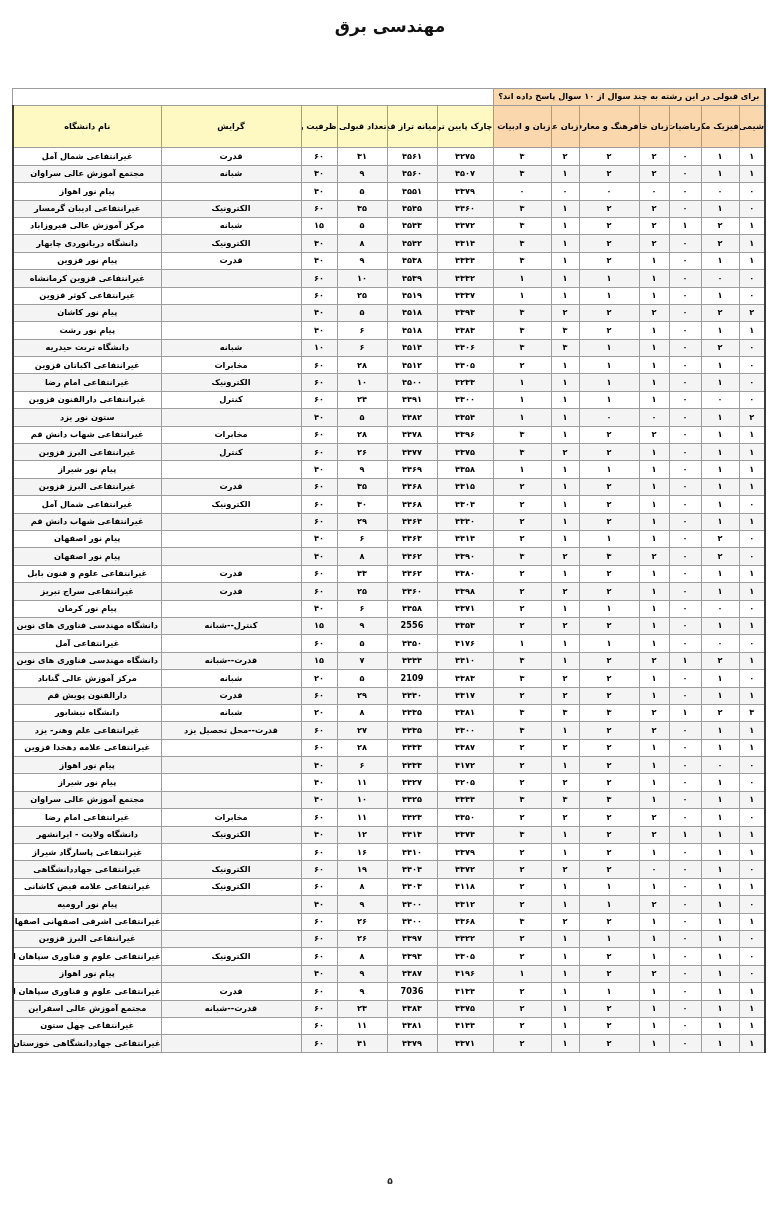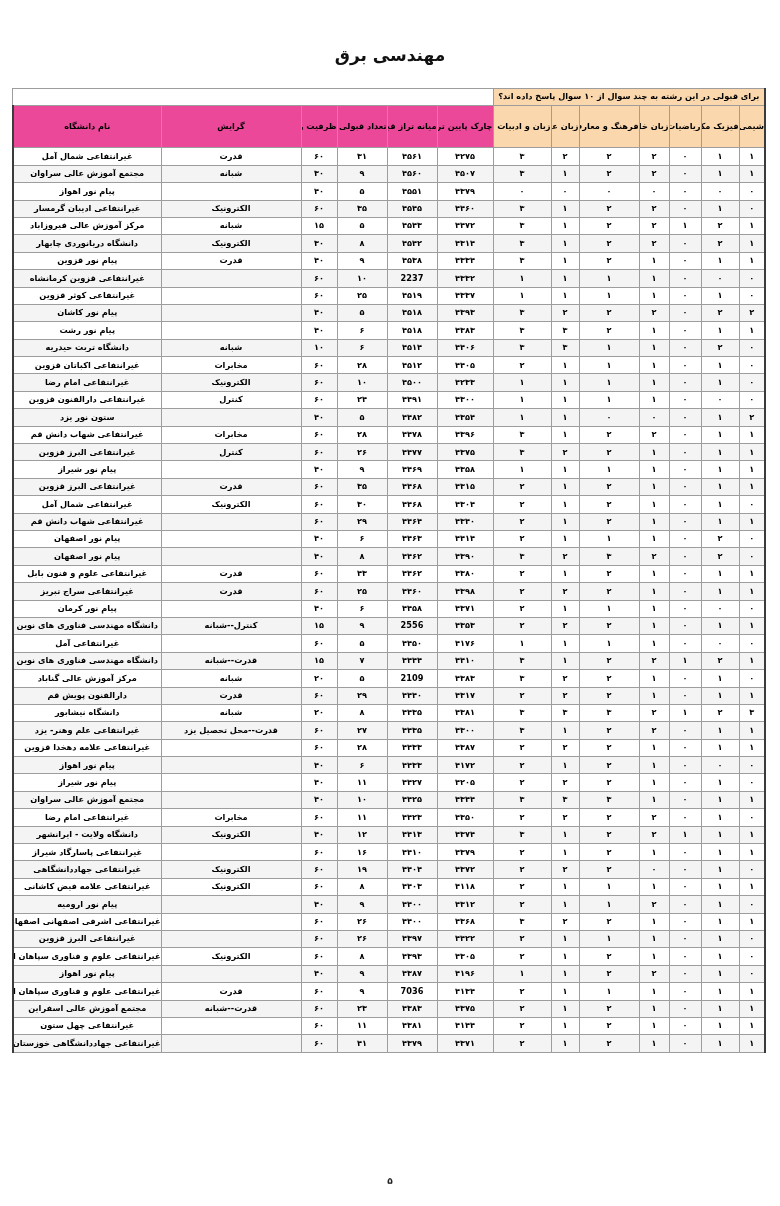--- a/index.html
+++ b/index.html
@@ -20,21 +20,20 @@
 
   
   .page-title {
     text-align: center;
     font-size: 17px;
     font-weight: bold;
     letter-spacing: 0.2px;
     padding-top: 16px;
     padding-bottom: 2px;
     color: #111111;
-    margin-top: 29px;
   }
 
   
   .table-wrap {
     position: absolute;
     top: 88px;
     left: 14px;
     width: 752px;
   }
 
@@ -53,21 +52,21 @@
     text-align: center;
     vertical-align: middle;
     height: 17.4px;
     line-height: 1.15;
     white-space: nowrap;
     overflow: hidden;
   }
 
   
   th.hdr-blue {
-    background: #ec4899;
+    background: #fef9c3;
     font-size: 8.4px;
     font-weight: bold;
     border: 1px solid #555555;
     padding: 2px 1px;
     white-space: normal;
     margin-top: 44px;
   }
   th.hdr-orange {
     background: #fad7ac;
     font-size: 8.4px;
@@ -270,21 +269,21 @@
         </tr>
         <tr>
           <td class="c-grayish outer-right-edge">۰</td>
           <td class="c-grayish">۰</td>
           <td class="c-grayish">۰</td>
           <td class="c-grayish">۱</td>
           <td class="c-grayish">۱</td>
           <td class="c-grayish">۱</td>
           <td class="c-grayish">۱</td>
           <td class="c-grayish">۴۳۳۲</td>
-          <td class="c-grayish">2237</td>
+          <td class="c-grayish">۴۵۳۹</td>
           <td class="c-grayish">۱۰</td>
           <td class="c-grayish">۶۰</td>
           <td class="c-grayish c-uni"></td>
           <td class="c-grayish c-uni outer-left-edge">غیرانتفاعی قزوین کرمانشاه</td>
         </tr>
         <tr>
           <td class="c-white outer-right-edge">۰</td>
           <td class="c-white">۱</td>
           <td class="c-white">۰</td>
           <td class="c-white">۱</td>

